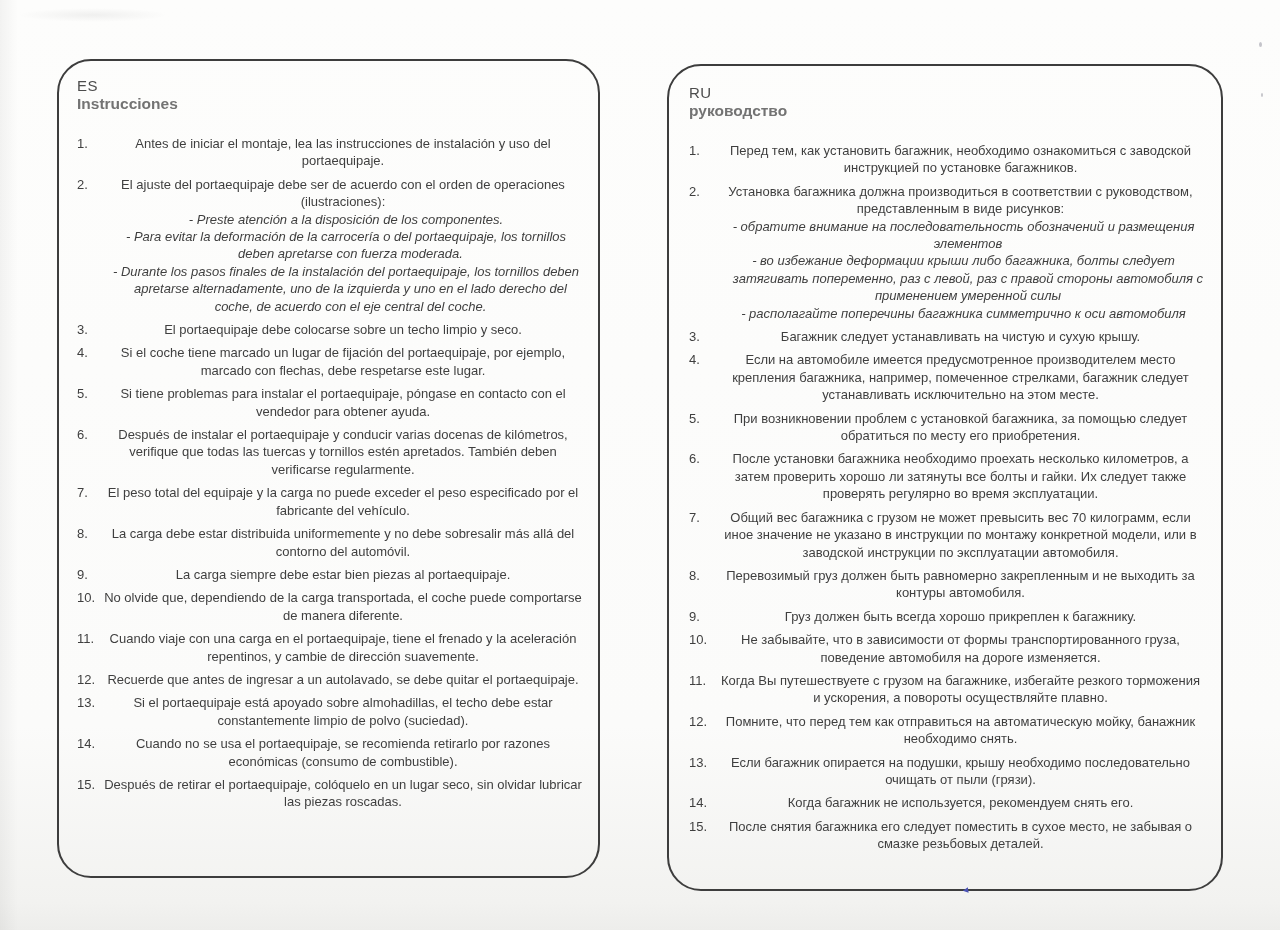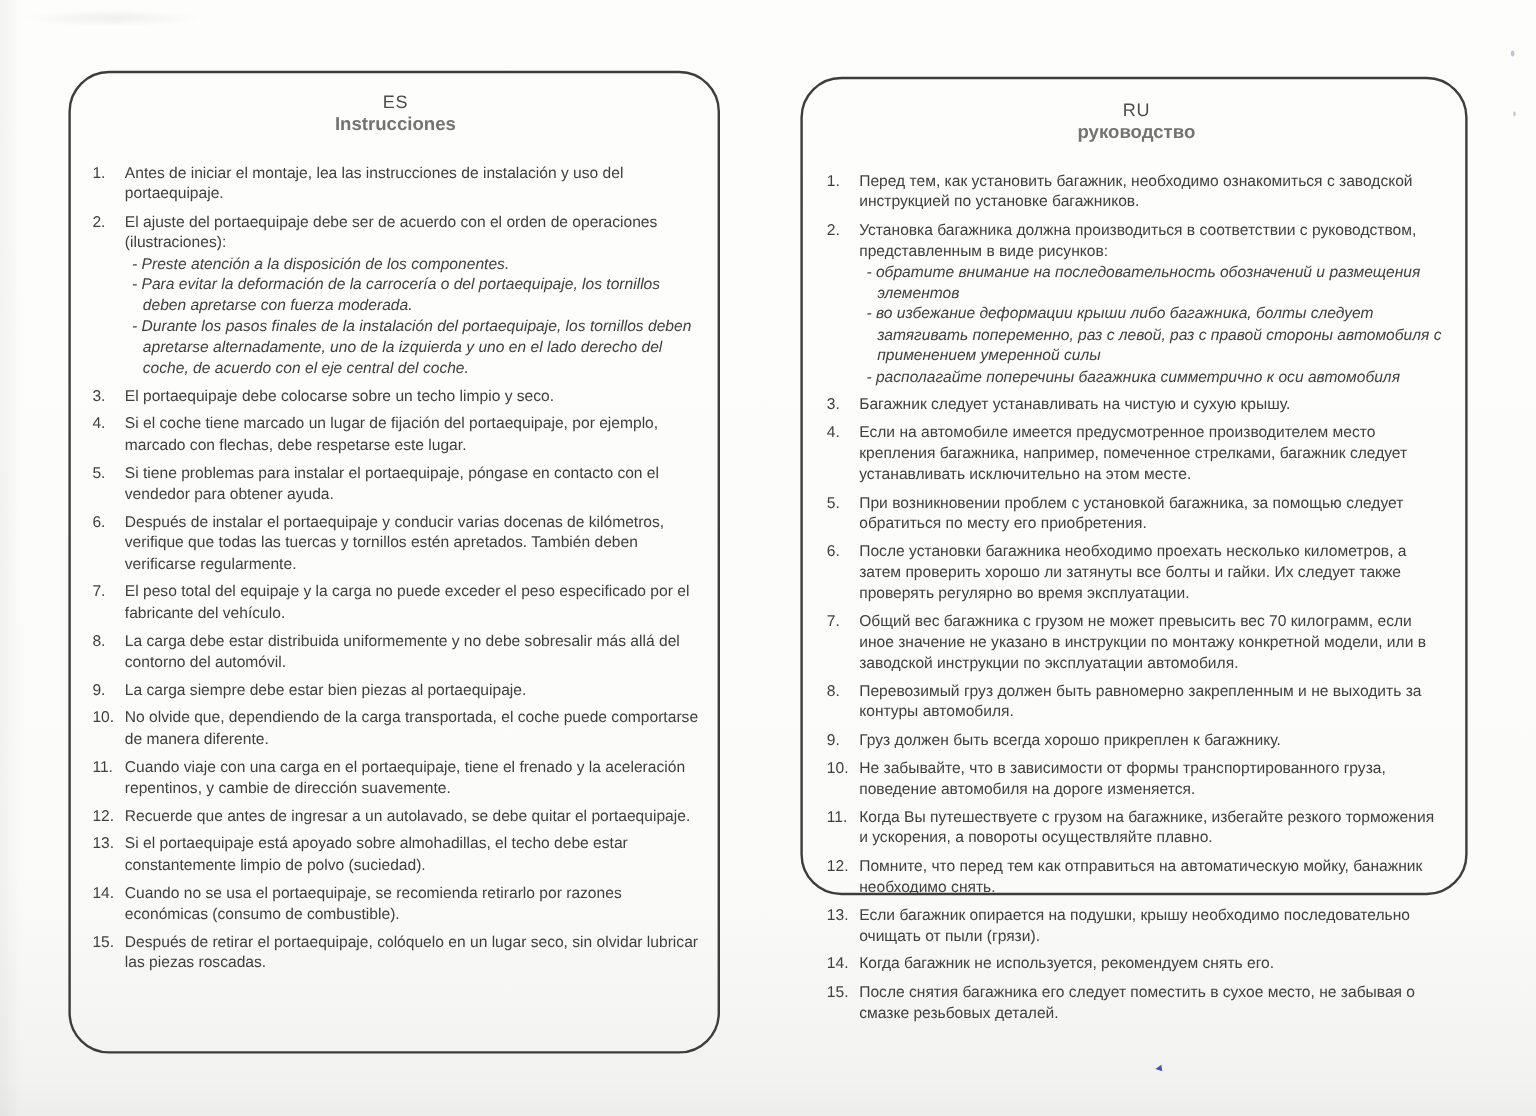--- a/index.html
+++ b/index.html
@@ -28,25 +28,25 @@
     box-sizing: border-box;
     background: transparent;
   }
   .panel-es {
     left: 57px; top: 59px;
     width: 543px; height: 819px;
     padding: 16px 16px 0 18px;
   }
   .panel-ru {
     left: 667px; top: 64px;
-    width: 556px; height: 682px;
+    width: 556px; height: 827px;
     padding: 18px 16px 0 20px;
   }
   .panel-header {
-    text-align: center;
+    text-align: left;
     line-height: 1.18;
   }
   .lang-code {
     font-size: 15px;
     color: #4c4c4c;
     letter-spacing: 0.5px;
   }
   .panel-title {
     font-size: 15.5px;
     font-weight: bold;
@@ -60,20 +60,21 @@
   .item {
     display: flex;
     margin-bottom: 6px;
   }
   .item .num {
     flex: 0 0 27px;
     width: 27px;
   }
   .item .txt {
     flex: 1 1 auto;
+    text-align: center;
   }
   .sub-line {
     margin-left: 6px;
     padding-left: 9px;
     text-indent: -9px;
     font-style: italic;
   }
   .stray-mark-blue {
     position: absolute;
     left: 961px;

